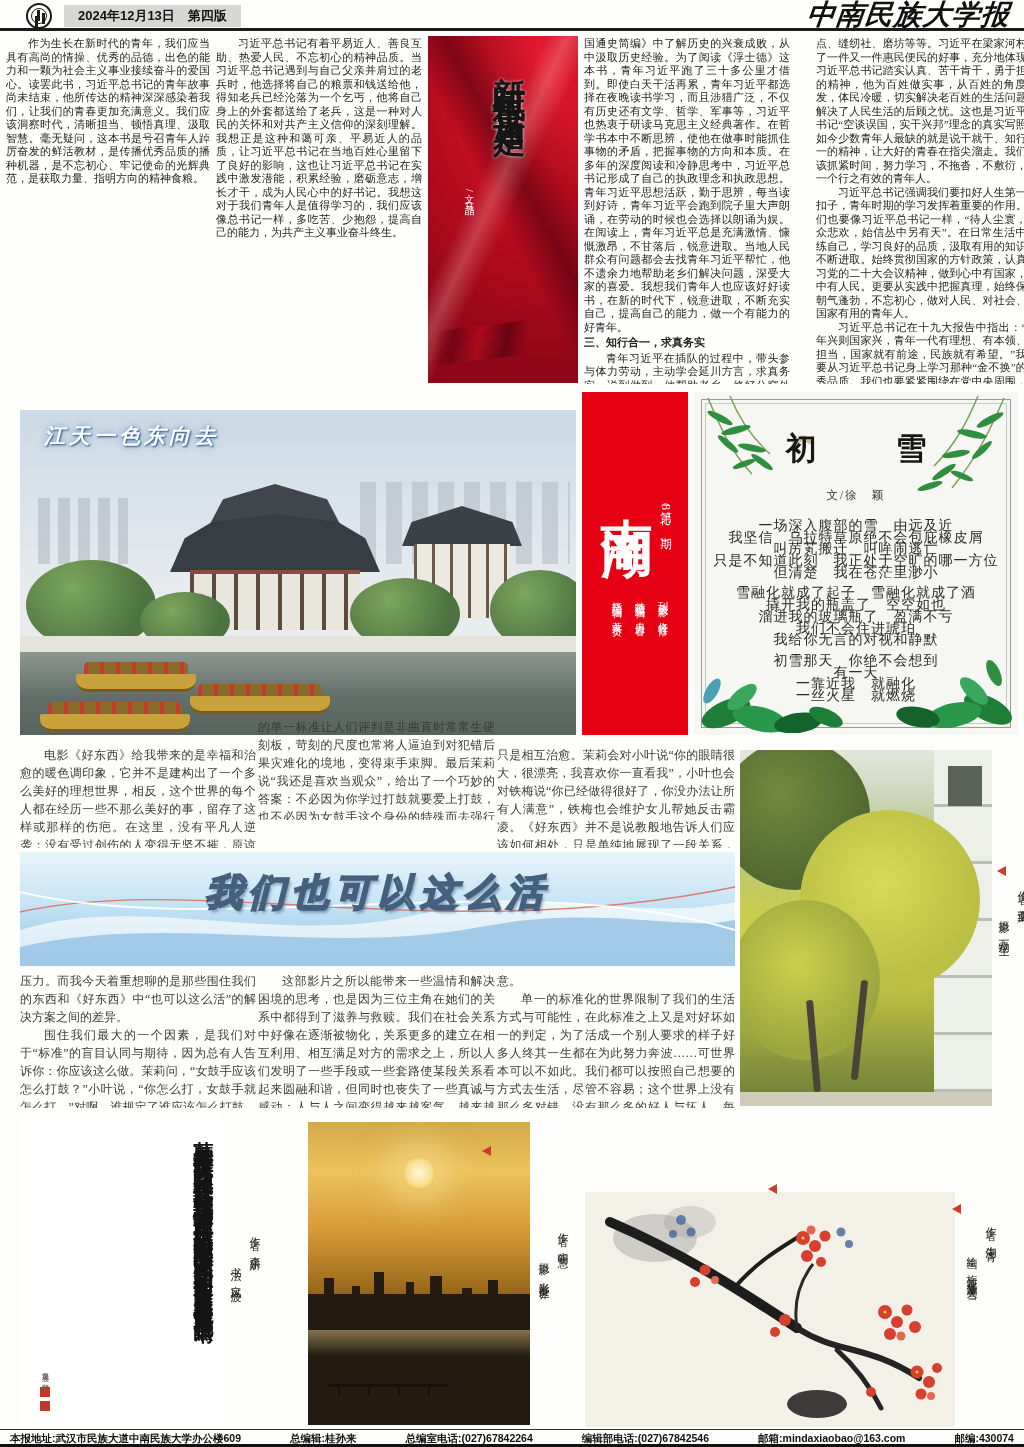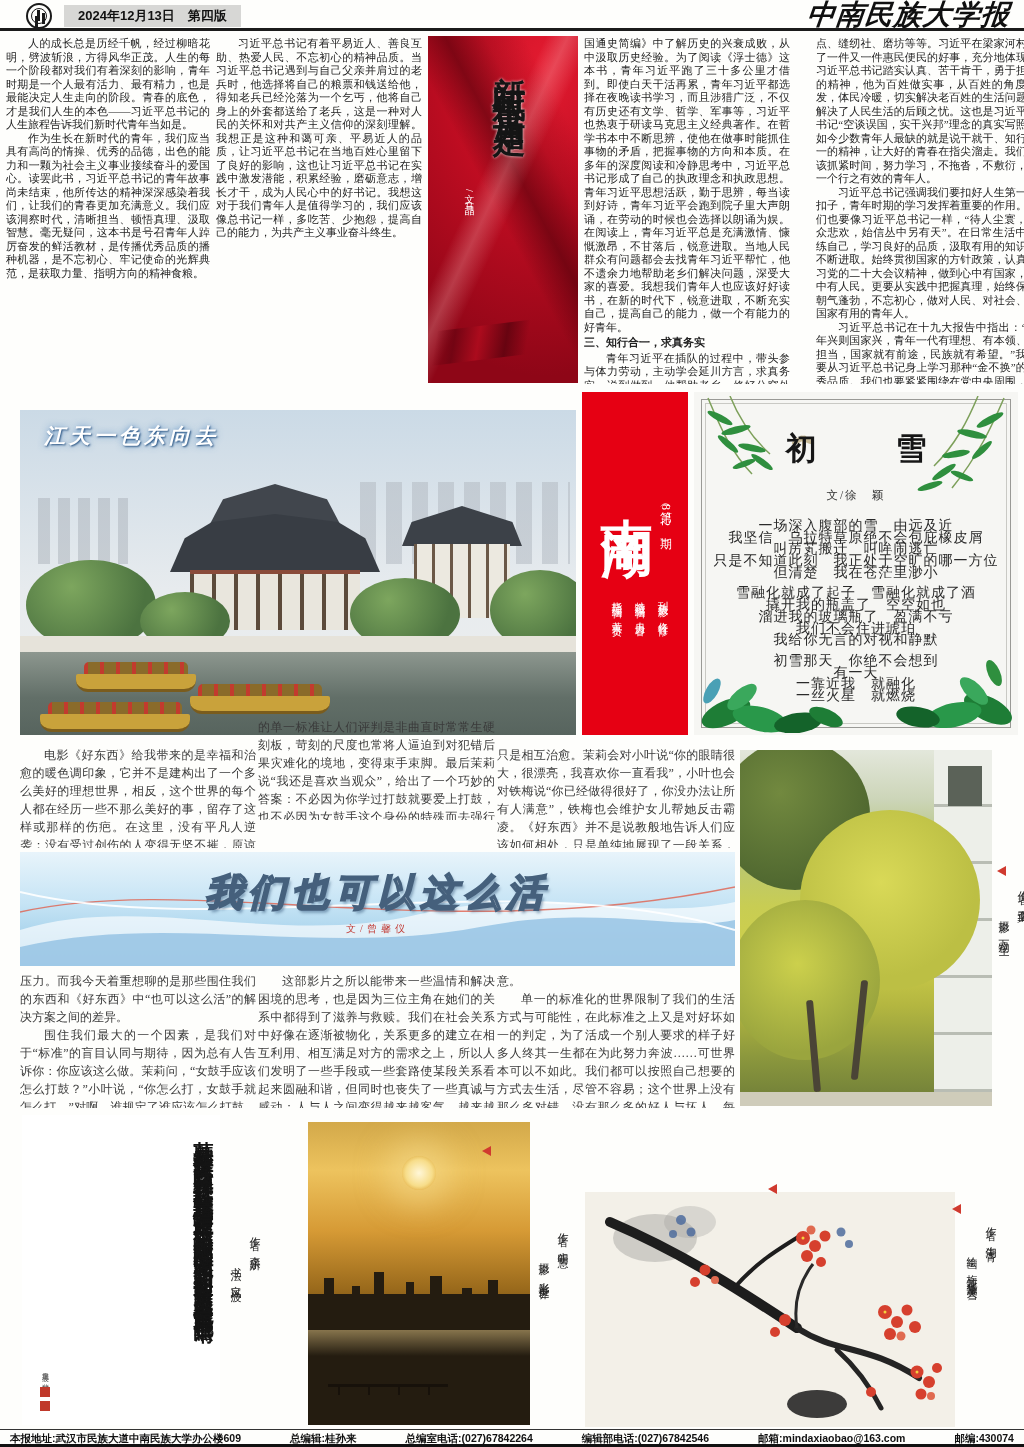--- a/index.html
+++ b/index.html
@@ -117,21 +117,20 @@
 <body>
 
 <div class="page">
 
   <div class="logo"></div>
   <div class="datebox">2024年12月13日　第四版</div>
   <div class="masthead">中南民族大学报</div>
   <div class="toprule"></div>
 
   <div class="col" style="left:6px;width:204px;">
-      <p class=" ind">人的成长总是历经千帆，经过柳暗花明，劈波斩浪，方得风华正茂。人生的每一个阶段都对我们有着深刻的影响，青年时期是一个人最有活力、最有精力，也是最能决定人生走向的阶段。青春的底色，才是我们人生的本色——习近平总书记的人生旅程告诉我们新时代青年当如是。</p>
       <p class=" ind">作为生长在新时代的青年，我们应当具有高尚的情操、优秀的品德，出色的能力和一颗为社会主义事业接续奋斗的爱国心。读罢此书，习近平总书记的青年故事尚未结束，他所传达的精神深深感染着我们，让我们的青春更加充满意义。我们应该洞察时代，清晰担当、顿悟真理、汲取智慧。毫无疑问，这本书是号召青年人踔厉奋发的鲜活教材，是传播优秀品质的播种机器，是不忘初心、牢记使命的光辉典范，是获取力量、指明方向的精神食粮。</p>
     </div>
   <div class="col" style="left:216px;width:206px;">
       <p class=" ind">习近平总书记有着平易近人、善良互助、热爱人民、不忘初心的精神品质。当习近平总书记遇到与自己父亲并肩过的老兵时，他选择将自己的粮票和钱送给他，得知老兵已经沦落为一个乞丐，他将自己身上的外套都送给了老兵，这是一种对人民的关怀和对共产主义信仰的深刻理解。我想正是这种和蔼可亲、平易近人的品质，让习近平总书记在当地百姓心里留下了良好的影响，这也让习近平总书记在实践中激发潜能，积累经验，磨砺意志，增长才干，成为人民心中的好书记。我想这对于我们青年人是值得学习的，我们应该像总书记一样，多吃苦、少抱怨，提高自己的能力，为共产主义事业奋斗终生。</p>
     </div>
   <div class="col" style="left:584px;width:206px;">
       <p class=" cont">国通史简编》中了解历史的兴衰成败，从中汲取历史经验。为了阅读《浮士德》这本书，青年习近平跑了三十多公里才借到。即使白天干活再累，青年习近平都选择在夜晚读书学习，而且涉猎广泛，不仅有历史还有文学、哲学、军事等，习近平也热衷于研读马克思主义经典著作。在哲学书本中不断思辨，使他在做事时能抓住事物的矛盾，把握事物的方向和本质。在多年的深度阅读和冷静思考中，习近平总书记形成了自己的执政理念和执政思想。青年习近平思想活跃，勤于思辨，每当读到好诗，青年习近平会跑到院子里大声朗诵，在劳动的时候也会选择以朗诵为娱。在阅读上，青年习近平总是充满激情、慷慨激昂，不甘落后，锐意进取。当地人民群众有问题都会去找青年习近平帮忙，他不遗余力地帮助老乡们解决问题，深受大家的喜爱。我想我们青年人也应该好好读书，在新的时代下，锐意进取，不断充实自己，提高自己的能力，做一个有能力的好青年。</p>
       <p class=" sec">三、知行合一，求真务实</p>
       <p class=" ind">青年习近平在插队的过程中，带头参与体力劳动，主动学会延川方言，求真务实，说到做到。他帮助老乡，修好公窑外面又脏又臭的厕所，看似小事，意义重大，这为后来“厕所革命”的提出打下了基础。后来因为工作表现出色，他出任党支部书记，在他的领导下，家家户户通沼气，家里的灯纷纷被点亮；他亲自去下井打井，让全村有水吃；他办铁业社，解决社员劳动工具缺失的问题；他带领农民打坝地，增加村里的可耕种土地，他还种椿树，办代销</p>
     </div>
@@ -274,21 +273,20 @@
     </div>
 
   <div class="wave">
     <svg width="715" height="114" viewBox="0 0 715 114" style="position:absolute;left:0;top:0;">
       <path d="M0,78 C120,40 260,96 400,62 C520,34 620,70 715,50 L715,114 L0,114 Z" fill="rgba(255,255,255,.65)"></path>
       <path d="M0,95 C150,60 300,105 460,75 C580,52 660,80 715,68 L715,114 L0,114 Z" fill="rgba(140,190,225,.75)"></path>
       <path d="M0,60 C180,20 420,95 715,35" stroke="#e0604e" stroke-width="1.4" fill="none" opacity=".8"></path>
       <path d="M0,40 C200,88 500,12 715,78" stroke="#ffffff" stroke-width="2" fill="none" opacity=".9"></path>
     </svg>
     <div class="etitle">我们也可以这么活</div>
-    <div class="ebyline">文/曾馨仪</div>
   </div>
 
   <div class="ecol" style="left:20px;top:972px;width:236px;height:136px;">
       <p class=" cont">压力。而我今天着重想聊的是那些围住我们的东西和《好东西》中“也可以这么活”的解决方案之间的差异。</p>
       <p class=" ind">围住我们最大的一个因素，是我们对于“标准”的盲目认同与期待，因为总有人告诉你：你应该这么做。茉莉问，“女鼓手应该怎么打鼓？”小叶说，“你怎么打，女鼓手就怎么打。”对啊，谁规定了谁应该怎么打鼓，甚至怎么生活呢？这种想法背后隐藏着两个假设，一是“我应该让所有人满意”。这种观念是一种无形的压力，群体的盲目性和一致性导致人们普遍对他人缺乏宽容和欣赏的目光；二是非黑即白的对错观，我们现行</p>
     </div>
   <div class="ecol" style="left:258px;top:972px;width:237px;height:136px;">
       <p class=" ind">这部影片之所以能带来一些温情和解决困境的思考，也是因为三位主角在她们的关系中都得到了滋养与救赎。我们在社会关系中好像在逐渐被物化，关系更多的建立在相互利用、相互满足对方的需求之上，所以人们发明了一些手段或一些套路使某段关系看起来圆融和谐，但同时也丧失了一些真诚与感动；人与人之间变得越来越客气，越来越有礼节，对角色关系格外的敏感，可一切却变得不那么正常。与其他电影不同，《好东西》的主角设置是三个女性角色：小叶、茉莉、铁梅。她们之间的关系跨越年龄与身份，也摆脱了功利思想，</p>
     </div>
   <div class="ecol" style="left:497px;top:972px;width:238px;height:136px;">

